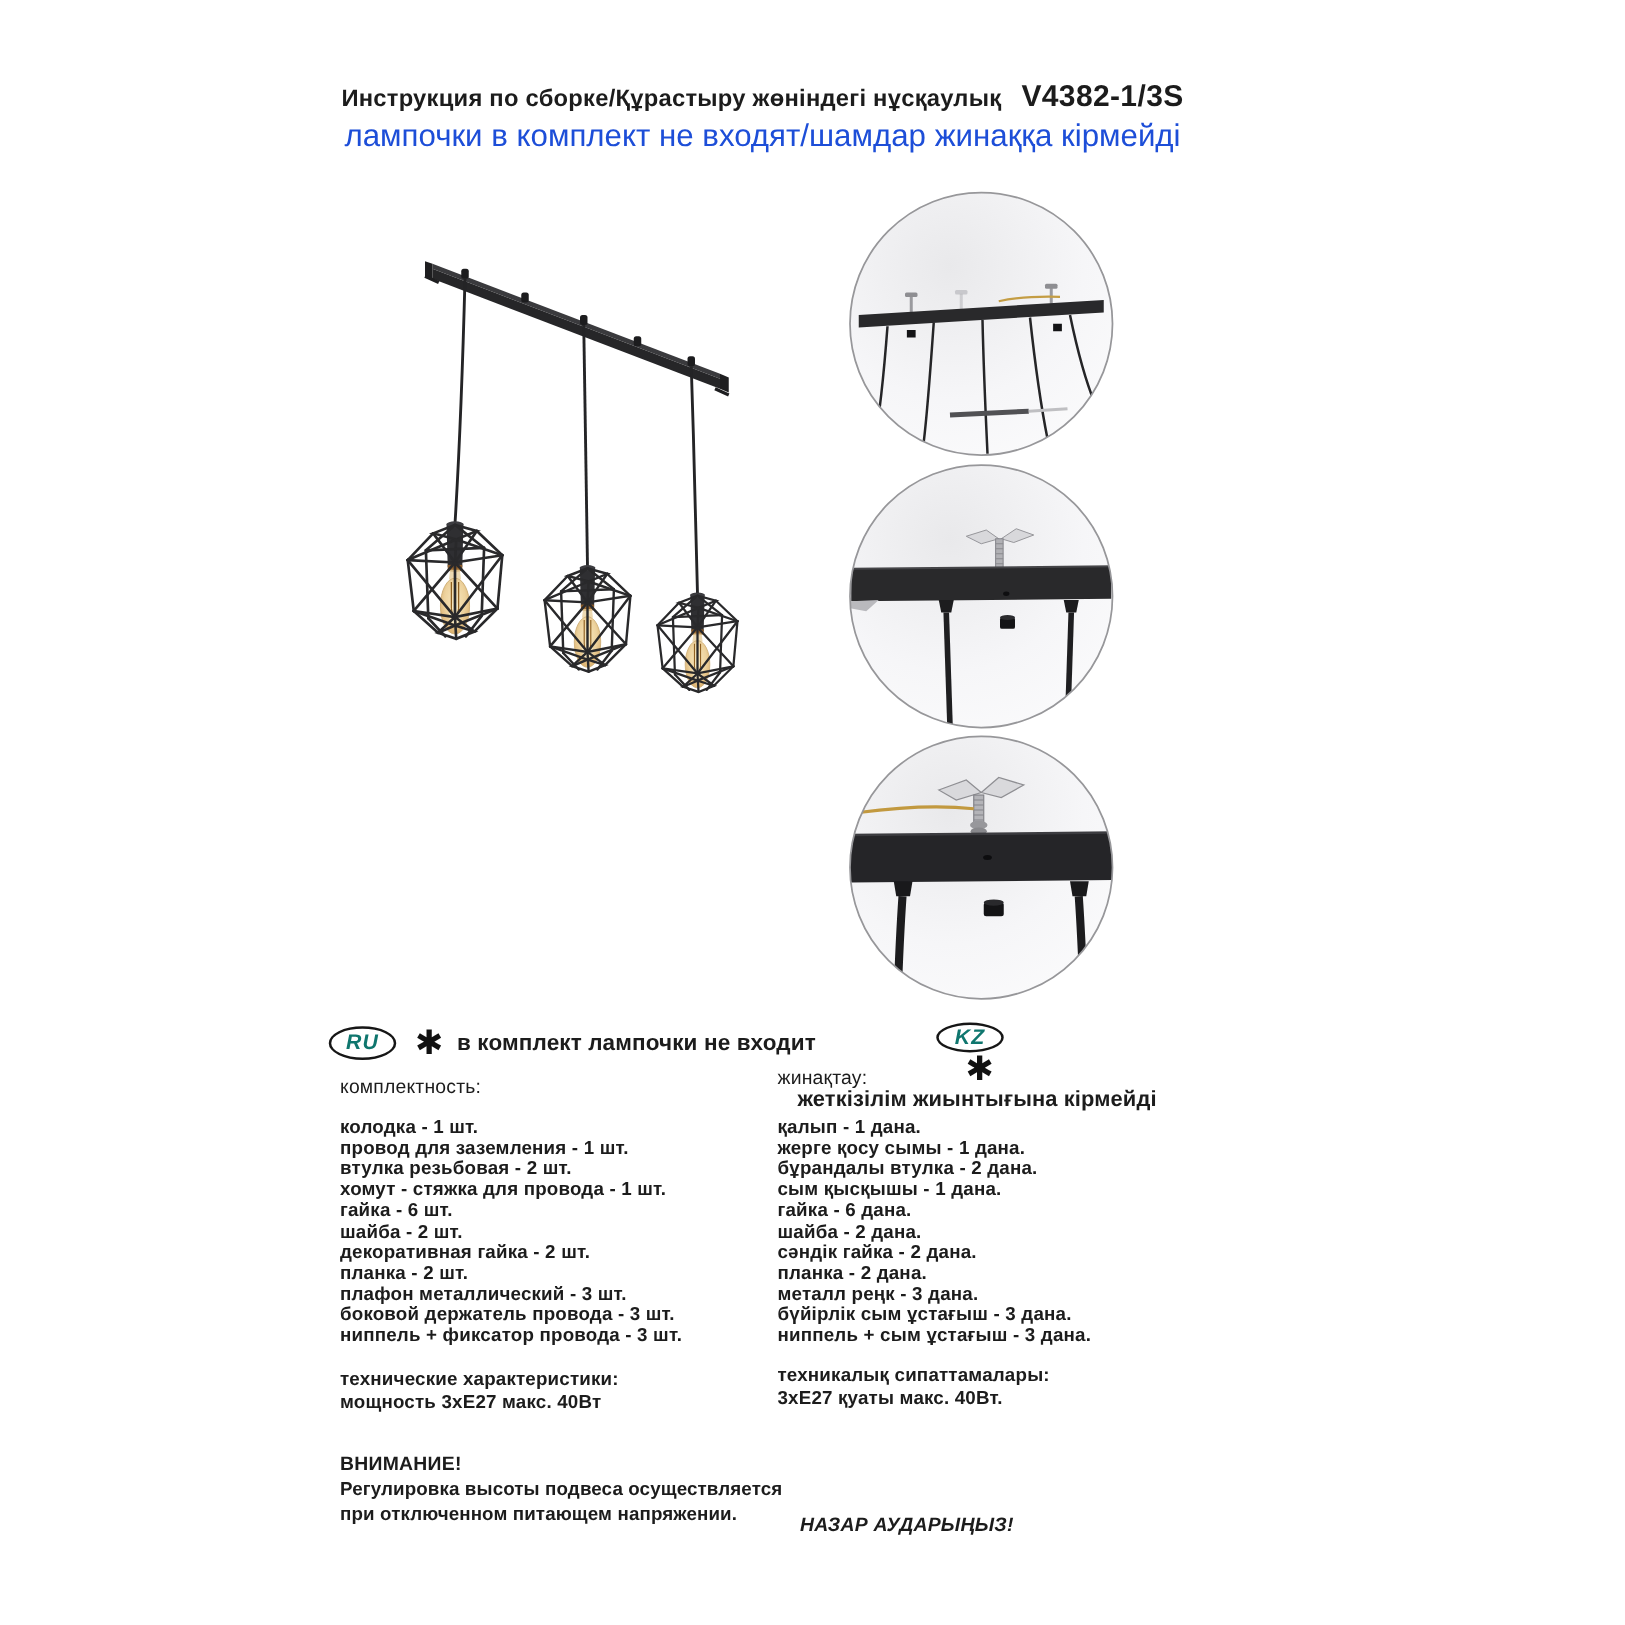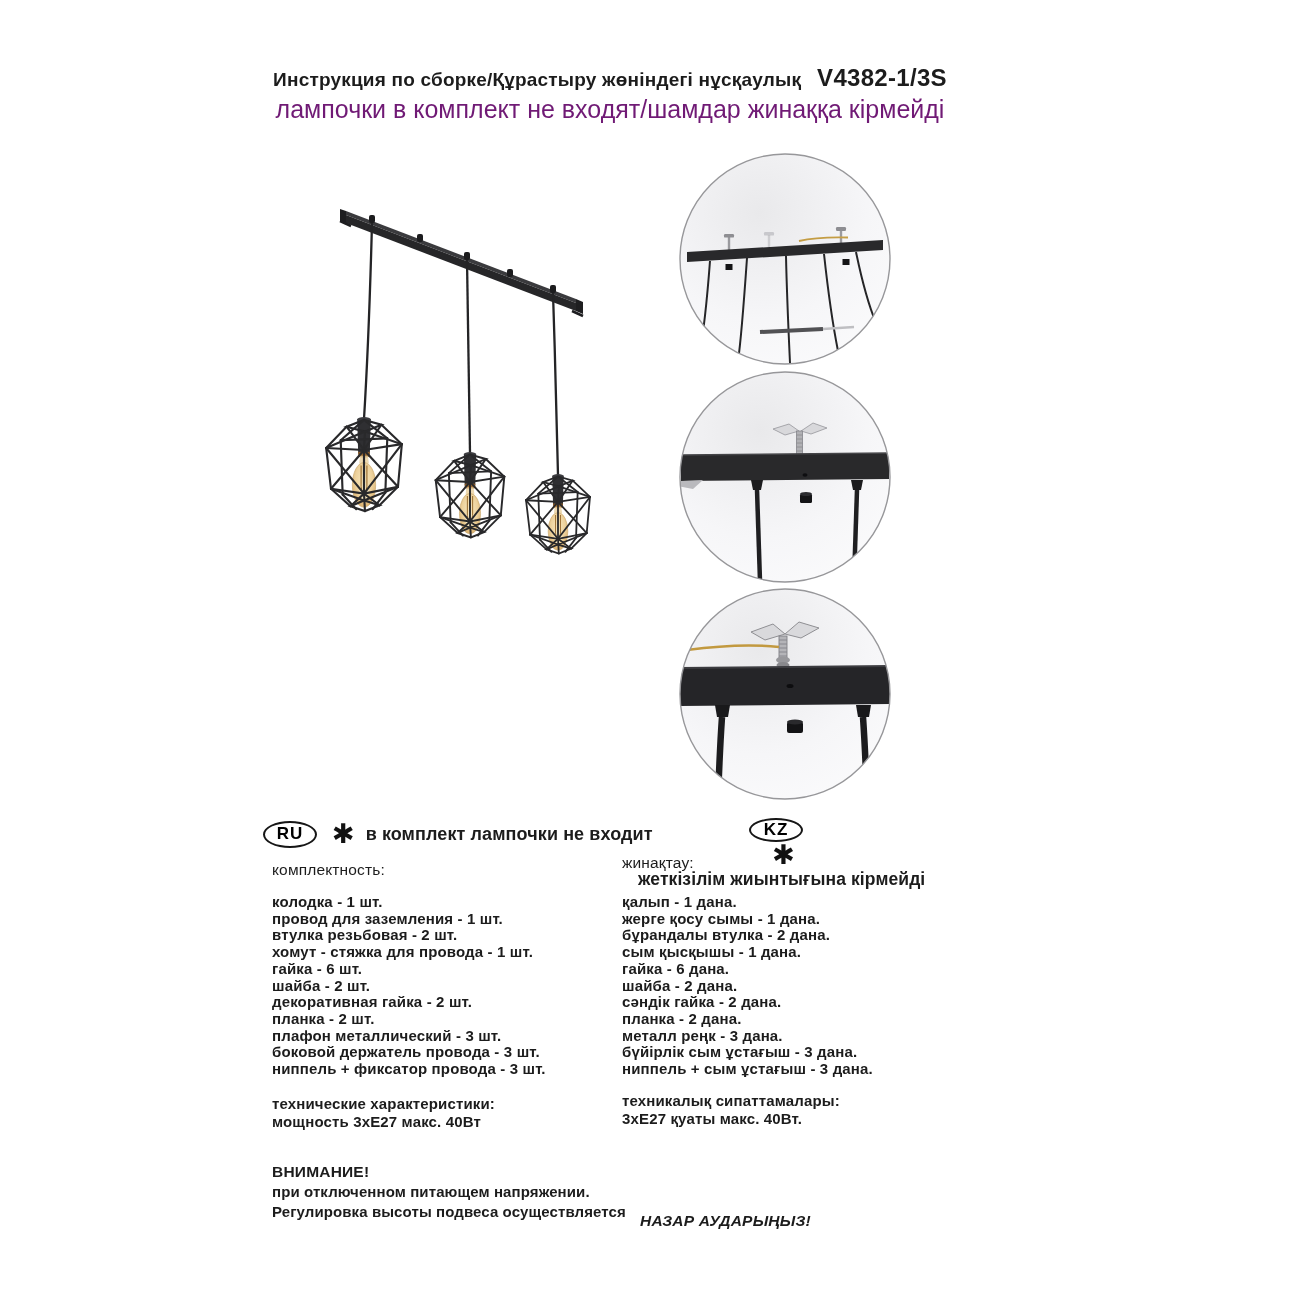--- a/index.html
+++ b/index.html
@@ -4,27 +4,27 @@
 <style>
   html,body{margin:0;padding:0;background:#ffffff;}
   .page{position:relative;width:1196px;height:1300px;background:#ffffff;overflow:hidden;
         font-family:"Liberation Sans","DejaVu Sans",sans-serif;color:#1c1c1c;}
   .abs{position:absolute;}
 
   
   .titles{left:0;top:66px;width:1220px;text-align:center;}
   .t1{font-size:19px;font-weight:700;letter-spacing:.2px;line-height:24px;}
   .t1 .model{font-size:24px;font-weight:700;margin-left:16px;letter-spacing:.3px;}
-  .t2{font-size:25px;font-weight:400;line-height:30px;margin-top:2px;color:#701a75;}
+  .t2{font-size:25px;font-weight:400;line-height:30px;margin-top:2px;color:#1d4ed8;}
 
   
   .noterow{display:flex;align-items:center;height:32px;}
   .badge{display:flex;align-items:center;justify-content:center;width:54px;height:27px;
          border:2.2px solid #161616;border-radius:50% / 50%;font-size:17px;font-weight:700;
-         letter-spacing:1px;color:#000000;box-sizing:border-box;}
+         font-style:italic;letter-spacing:1px;color:#0f766e;box-sizing:border-box;}
   .ast{font-size:27px;font-weight:700;line-height:27px;margin-left:15px;color:#111;}
   .note{font-size:18px;font-weight:700;margin-left:11px;letter-spacing:.1px;}
   .note.kz{font-size:17.5px;}
 
   
   .list-title{font-size:15.5px;font-weight:400;letter-spacing:.15px;}
   .plist .list-line{font-size:15px;font-weight:700;line-height:16.7px;letter-spacing:.15px;white-space:nowrap;}
   .specs-title,.specs-val{font-size:15px;font-weight:700;letter-spacing:.15px;}
   .warn-title{font-size:15.5px;font-weight:700;letter-spacing:.2px;}
   .warnlist .list-line{font-size:15px;font-weight:700;line-height:19.5px;letter-spacing:.1px;white-space:nowrap;}
@@ -249,22 +249,22 @@
       <div class="list-line">декоративная гайка - 2 шт.</div>
       <div class="list-line">планка - 2 шт.</div>
       <div class="list-line">плафон металлический - 3 шт.</div>
       <div class="list-line">боковой держатель провода - 3 шт.</div>
       <div class="list-line">ниппель + фиксатор провода - 3 шт.</div>
     </div>
   <div class="abs specs-title" style="left:272px;top:1095px;">технические характеристики:</div>
   <div class="abs specs-val" style="left:272px;top:1113px;">мощность 3хЕ27 макс. 40Вт</div>
   <div class="abs warn-title" style="left:272px;top:1163px;">ВНИМАНИЕ!</div>
   <div class="abs warnlist" style="left:272px;top:1182px;">
+      <div class="list-line">Регулировка высоты подвеса осуществляется</div>
       <div class="list-line">при отключенном питающем напряжении.</div>
-      <div class="list-line">Регулировка высоты подвеса осуществляется</div>
     </div>
 
   <div class="abs noterow" style="left:627px;top:818px;flex-direction:column;">
     <span class="badge">KZ</span>
     <span class="ast">✱</span>
     <span class="note kz">жеткізілім жиынтығына кірмейді</span>
   </div>
   <div class="abs list-title" style="left:622px;top:854px;">жинақтау:</div>
   <div class="abs plist" style="left:622px;top:894px;">
       <div class="list-line">қалып - 1 дана.</div>

